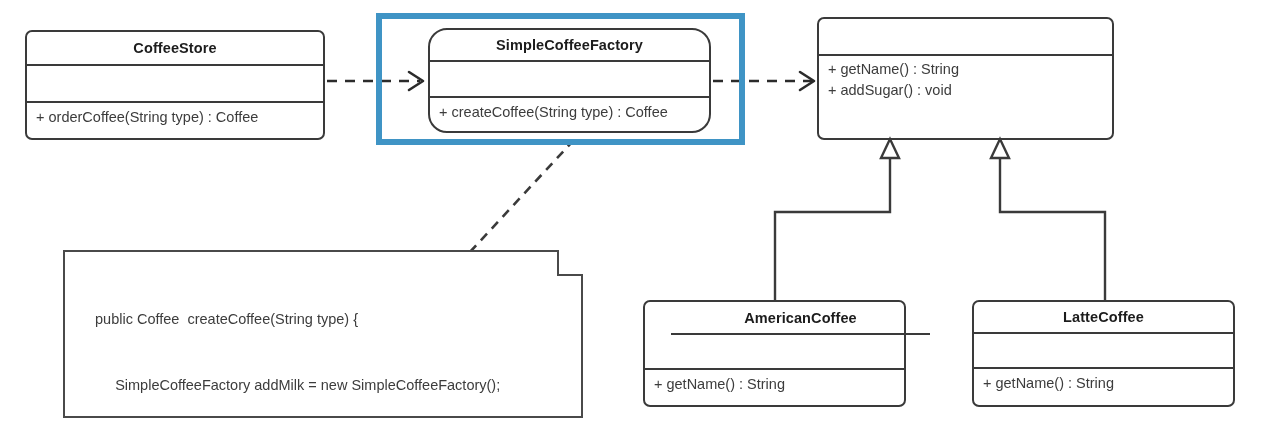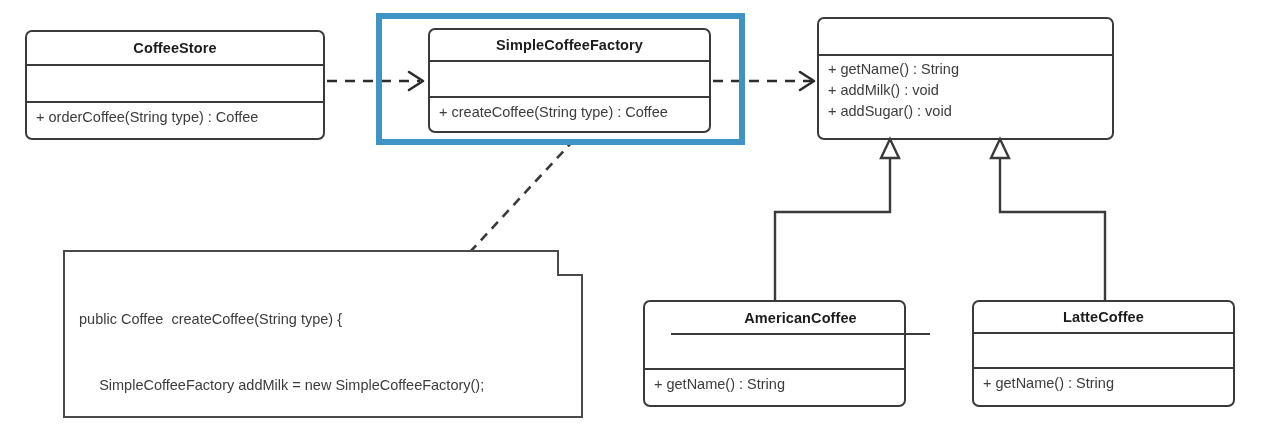--- a/index.html
+++ b/index.html
@@ -65,20 +65,21 @@
     background: transparent;
     z-index: 7;
   }
 
   
   .uml-note {
     position: absolute;
     box-sizing: border-box;
     background: #fde047;
     z-index: 5;
+    padding-left: 16px;
   }
   .uml-note .note-body {
     position: absolute;
     inset: 0;
     box-sizing: border-box;
     border: 2px solid #4a4a4a;
     background: #ffffff;
   }
   .uml-note .note-fold {
     position: absolute;
@@ -142,33 +143,32 @@
   <div class="uml-class" style="left:25px; top:30px; width:300px; height:110px;">
     <div class="cls-name" style="height:34px;">CoffeeStore</div>
     <div class="cls-attrs" style="height:37px;"></div>
     <div class="cls-ops">
       <div>+ orderCoffee(String type) : Coffee</div>
     </div>
   </div>
 
   <div class="highlight-frame" style="left:376px; top:13px; width:369px; height:132px;"></div>
 
-  <div class="uml-class" style="left:428px; top:28px; width:283px; height:105px;">
+  <div class="uml-class" style="left:428px; top:28px; width:283px; height:105px;border-radius:19px;">
     <div class="cls-name" style="height:32px;">SimpleCoffeeFactory</div>
     <div class="cls-attrs" style="height:36px;"></div>
     <div class="cls-ops">
       <div>+ createCoffee(String type) : Coffee</div>
     </div>
   </div>
 
   <div class="uml-class" style="left:817px; top:17px; width:297px; height:123px;">
     <div class="cls-attrs" style="height:37px;"></div>
     <div class="cls-ops" style="padding-top:3px;">
       <div>+ getName() : String</div>
-      <div>+ addMilk() : void</div>
       <div>+ addSugar() : void</div>
     </div>
   </div>
 
   <div class="uml-class" style="left:643px; top:300px; width:263px; height:107px;">
     <div class="cls-name" style="height:33px;margin-left:26px;">AmericanCoffee</div>
     <div class="cls-attrs" style="height:35px;"></div>
     <div class="cls-ops">
       <div>+ getName() : String</div>
     </div>

